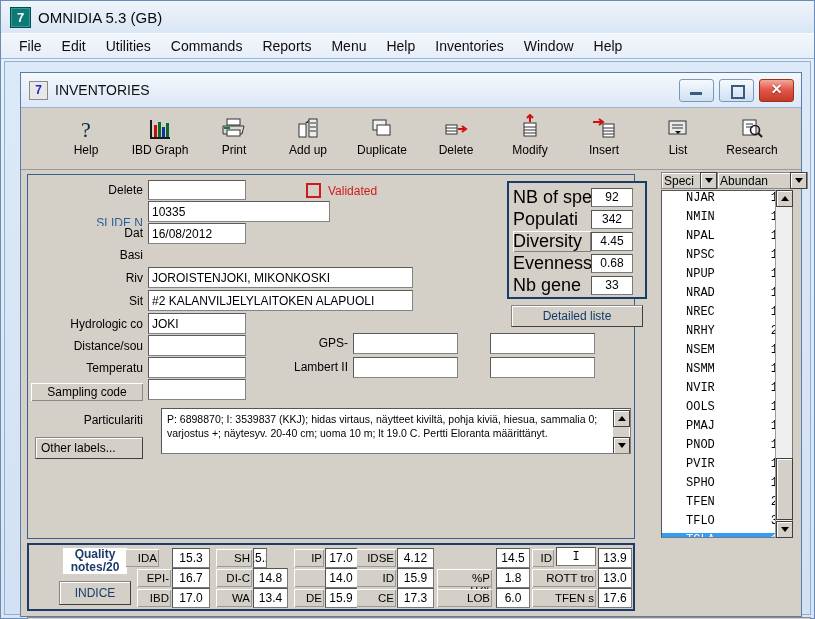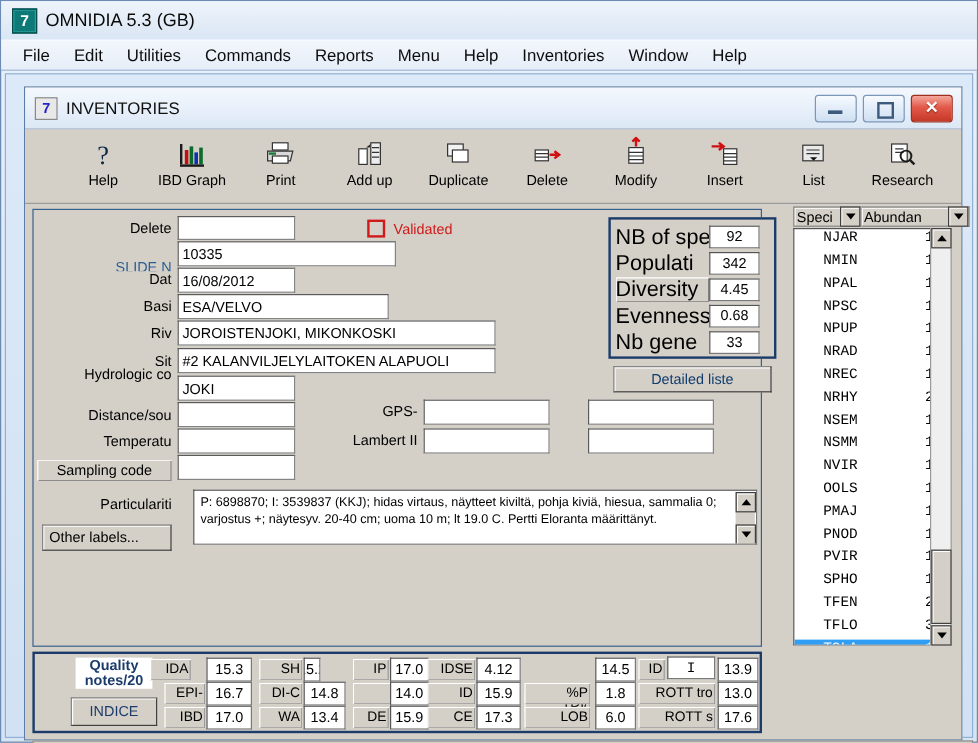--- a/index.html
+++ b/index.html
@@ -391,29 +391,28 @@
             <span class="vtxt">Validated</span>
           </div>
 
           <div class="lbl blue" style="left:10px;top:29px;width:105px;margin-top:12px;">SLIDE N</div>
           <div class="fld" style="left:120px;top:26px;width:182px;height:21px;">10335</div>
 
           <div class="lbl" style="left:10px;top:51px;width:105px;">Dat</div>
           <div class="fld" style="left:120px;top:48px;width:98px;height:21px;">16/08/2012</div>
 
           <div class="lbl" style="left:10px;top:73px;width:105px;">Basi</div>
-          <div class="fld" style="left:120px;top:70px;width:176px;height:21px;">ESA/VELVO</div>
 
           <div class="lbl" style="left:10px;top:96px;width:105px;">Riv</div>
           <div class="fld" style="left:120px;top:92px;width:265px;height:21px;">JOROISTENJOKI, MIKONKOSKI</div>
 
           <div class="lbl" style="left:10px;top:119px;width:105px;">Sit</div>
           <div class="fld" style="left:120px;top:115px;width:265px;height:21px;">#2 KALANVILJELYLAITOKEN ALAPUOLI</div>
 
-          <div class="lbl" style="left:4px;top:130px;width:111px;">Hydrologic co</div>
+          <div class="lbl" style="left:4px;top:142px;width:111px;">Hydrologic co</div>
           <div class="fld" style="left:120px;top:138px;width:98px;height:21px;">JOKI</div>
 
           <div class="lbl" style="left:4px;top:164px;width:111px;">Distance/sou</div>
           <div class="fld" style="left:120px;top:160px;width:98px;height:21px;"></div>
 
           <div class="lbl" style="left:4px;top:186px;width:111px;">Temperatu</div>
           <div class="fld" style="left:120px;top:182px;width:98px;height:21px;"></div>
 
           <div class="lbl" style="left:3px;top:208px;width:112px;height:18px;box-shadow:inset 1px 1px 0 #fff, inset -1px -1px 0 #8a8a8a;text-align:center;line-height:18px;">Sampling code</div>
           <div class="fld" style="left:120px;top:204px;width:98px;height:21px;"></div>
@@ -613,21 +612,21 @@
           <div class="ilbl" style="left:408px;top:24px;width:55px;">%P</div>
           <div class="ival" style="left:467px;top:23px;width:34px;">1.8</div>
           <div class="ilbl" style="left:408px;top:44px;width:55px;">LOB</div>
           <div class="ival" style="left:467px;top:43px;width:34px;">6.0</div>
 
           <div class="ilbl" style="left:503px;top:4px;width:22px;">ID</div>
           <div class="ival" style="left:527px;top:2px;width:40px;height:19px;font-family:'Liberation Mono',monospace;">I</div>
           <div class="ival" style="left:569px;top:3px;width:34px;">13.9</div>
           <div class="ilbl" style="left:503px;top:24px;width:64px;">ROTT tro</div>
           <div class="ival" style="left:569px;top:23px;width:34px;">13.0</div>
-          <div class="ilbl" style="left:503px;top:44px;width:64px;">ROTT s</div>
+          <div class="ilbl" style="left:503px;top:44px;width:64px;">TFEN s</div>
           <div class="ival" style="left:569px;top:43px;width:34px;">17.6</div>
         </div>
 
         <div id="bottombar">
 
           
 
           
 
           

